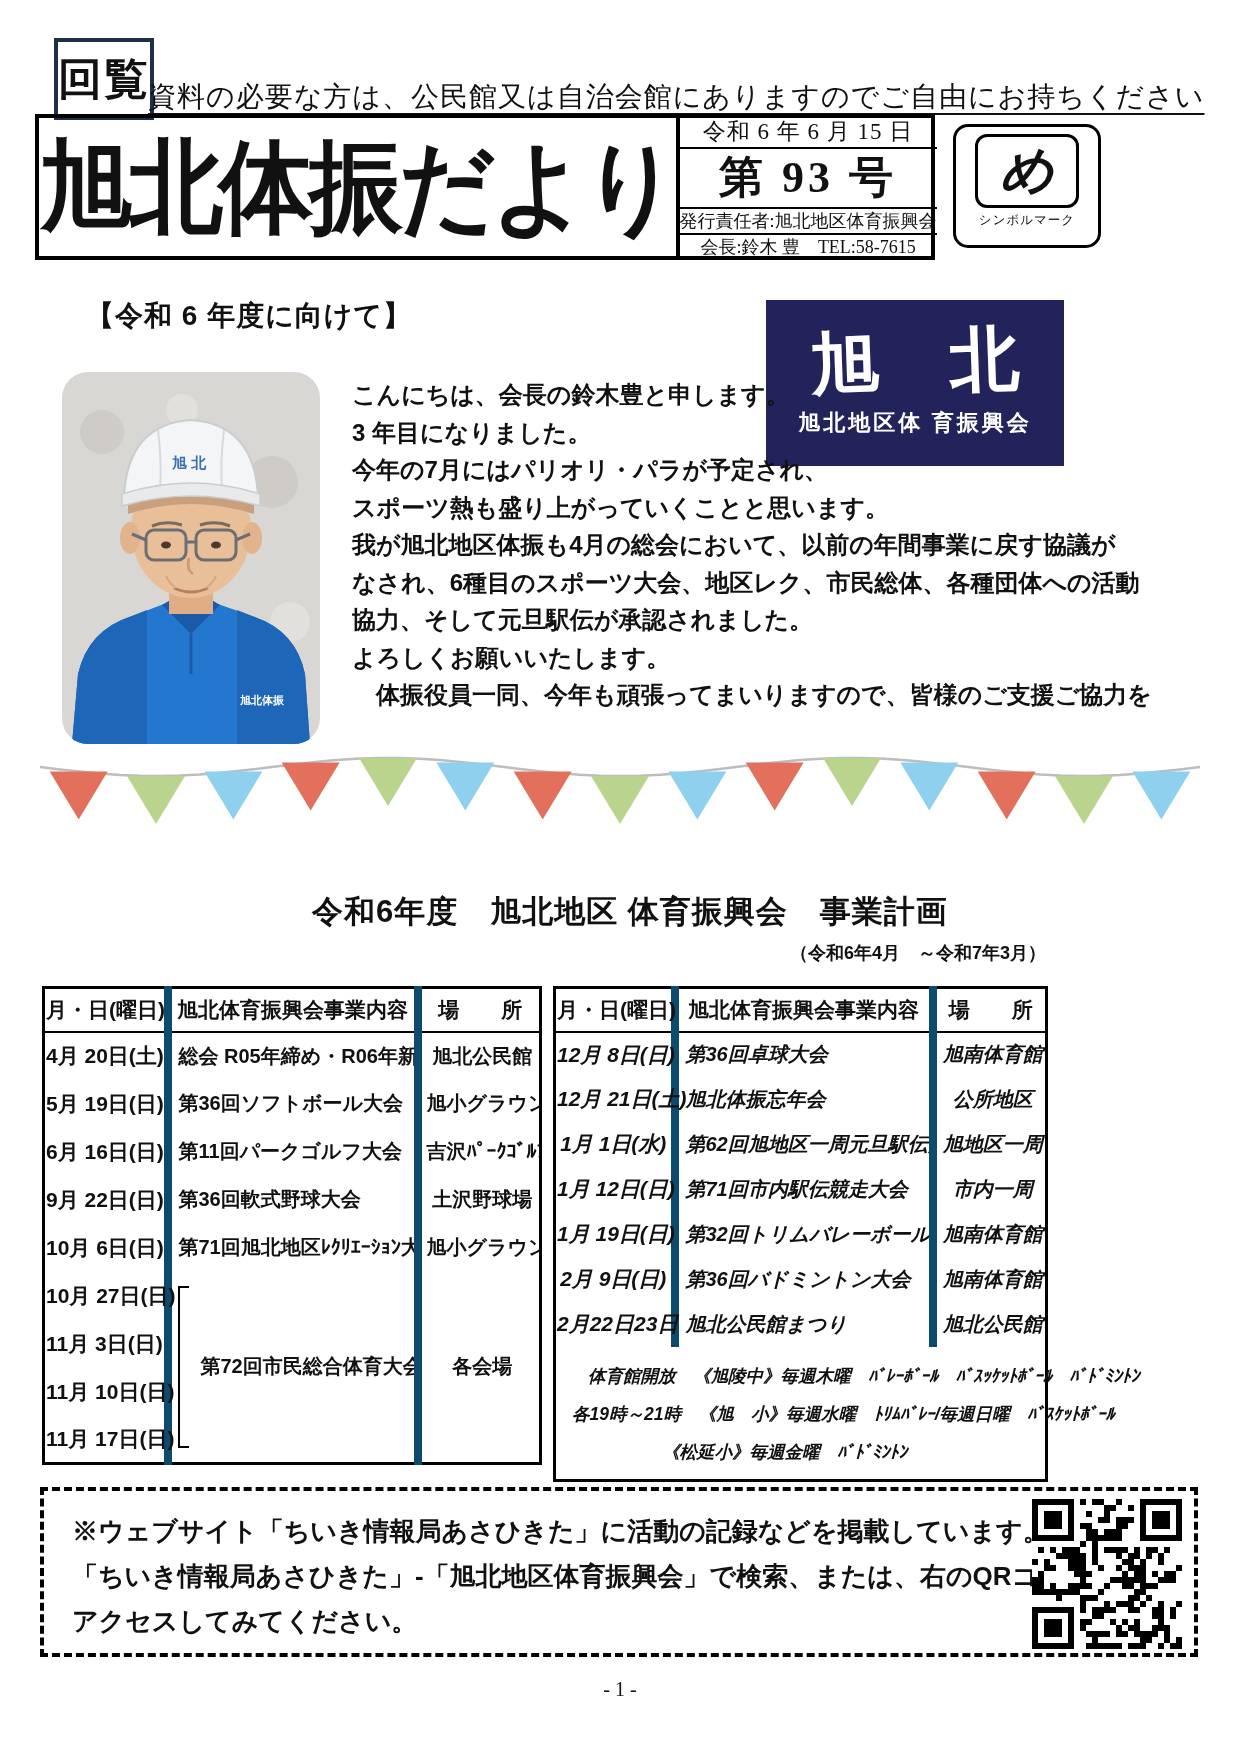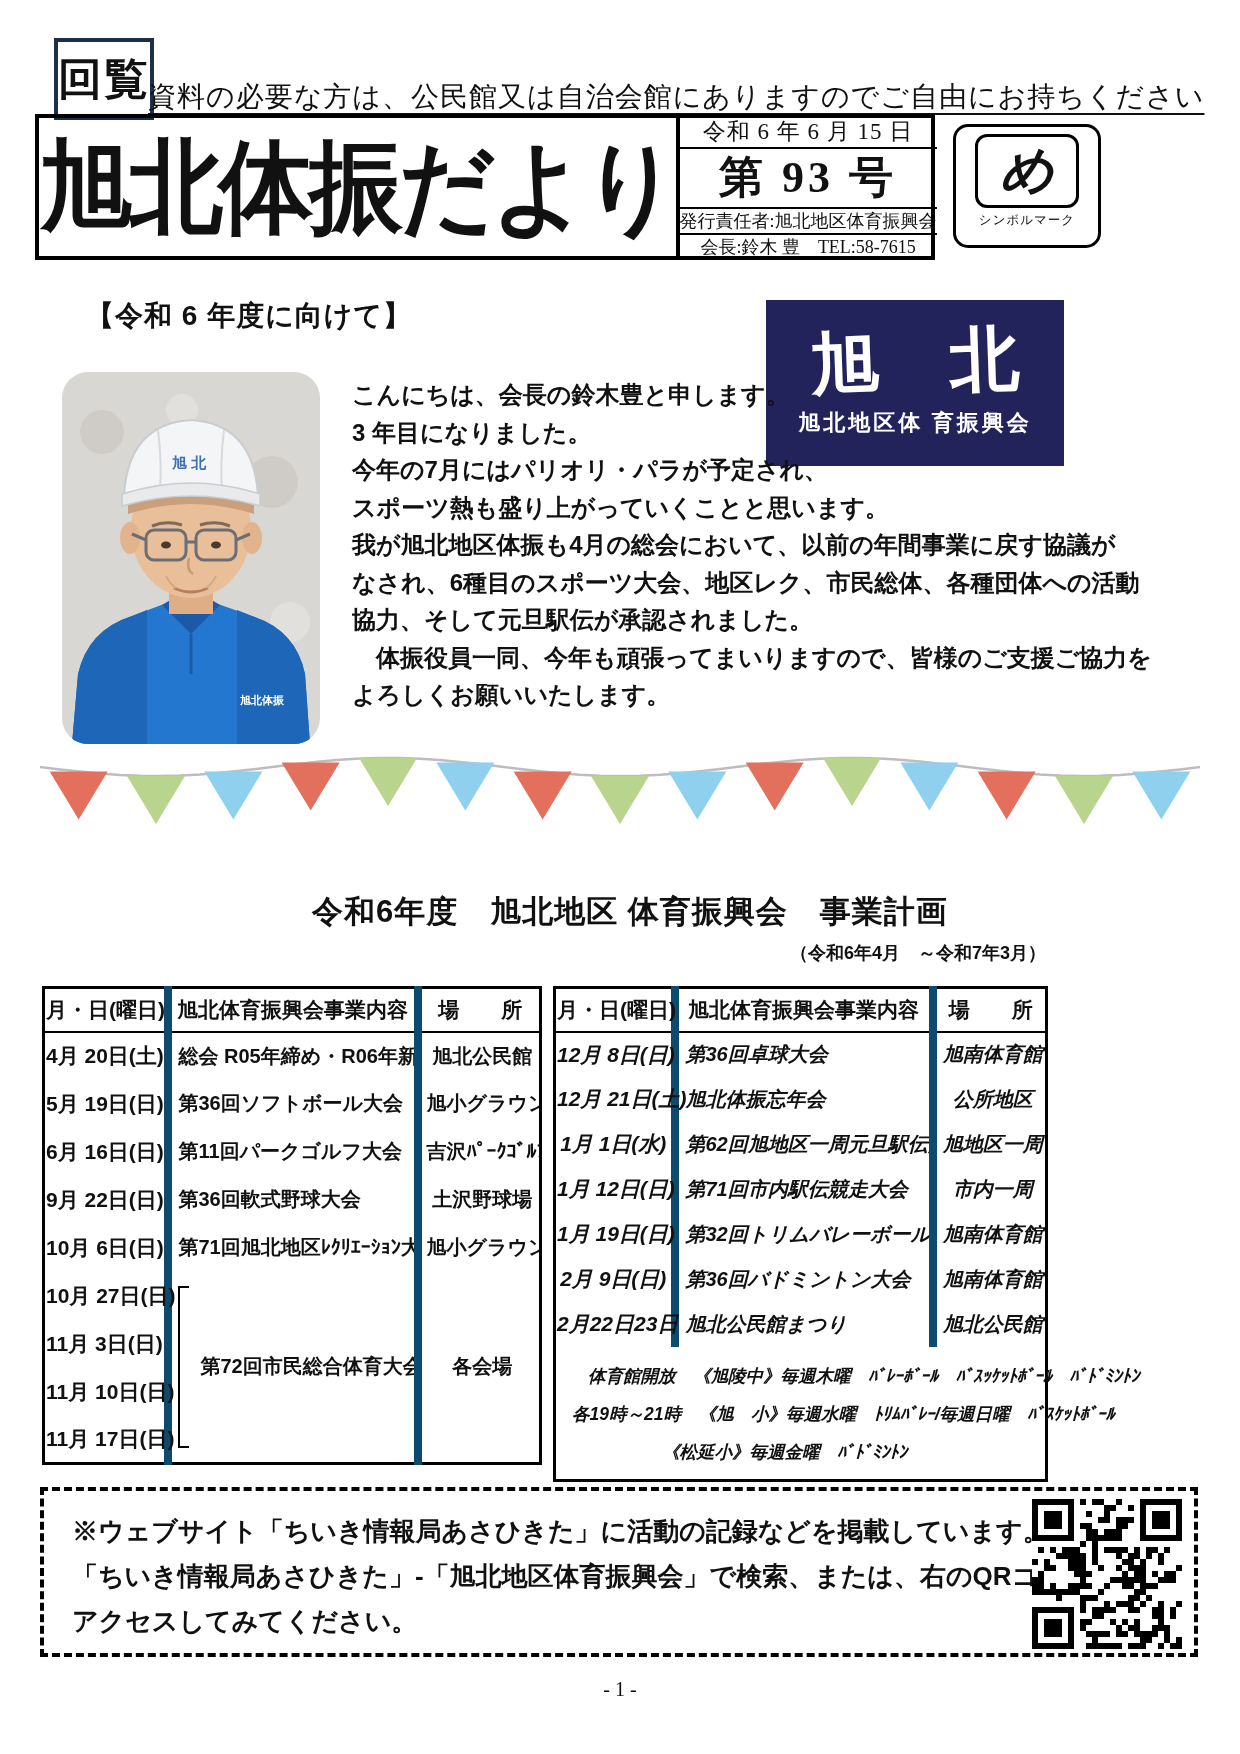--- a/index.html
+++ b/index.html
@@ -158,22 +158,22 @@
   </div>
 
   <div class="abs greeting-body">
     <div>こんにちは、会長の鈴木豊と申します。</div>
     <div>3 年目になりました。</div>
     <div>今年の7月にはパリオリ・パラが予定され、</div>
     <div>スポーツ熱も盛り上がっていくことと思います。</div>
     <div>我が旭北地区体振も4月の総会において、以前の年間事業に戻す協議が</div>
     <div>なされ、6種目のスポーツ大会、地区レク、市民総体、各種団体への活動</div>
     <div>協力、そして元旦駅伝が承認されました。</div>
+    <div>よろしくお願いいたします。</div>
     <div>　体振役員一同、今年も頑張ってまいりますので、皆様のご支援ご協力を</div>
-    <div>よろしくお願いいたします。</div>
   </div>
 
 
   <svg id="pennant-svg" class="abs pennants" viewBox="0 0 1160 74">
       <polyline points="0,15.0 20,17.4 40,19.6 60,21.5 80,23.0 100,23.8 120,24.0 140,23.5 160,22.4 180,20.8 200,18.8 220,16.5 240,14.0 260,11.7 280,9.6 300,7.8 320,6.6 340,6.1 360,6.1 380,6.8 400,8.1 420,9.9 440,12.1 460,14.5 480,16.9 500,19.2 520,21.2 540,22.7 560,23.7 580,24.0 600,23.7 620,22.7 640,21.2 660,19.2 680,16.9 700,14.5 720,12.1 740,9.9 760,8.1 780,6.8 800,6.1 820,6.1 840,6.6 860,7.8 880,9.6 900,11.7 920,14.0 940,16.5 960,18.8 980,20.8 1000,22.4 1020,23.5 1040,24.0 1060,23.8 1080,23.0 1100,21.5 1120,19.6 1140,17.4 1160,15.0 " fill="none" stroke="#bdbdbd" stroke-width="2.5"></polyline>
       <polygon points="9.666666666666664,19.5 67.66666666666666,19.5 38.666666666666664,67.5" fill="#e2705c"></polygon>
       <polygon points="87,24.0 145,24.0 116,72.0" fill="#b9d48c"></polygon>
       <polygon points="164.33333333333331,19.5 222.33333333333331,19.5 193.33333333333331,67.5" fill="#8fd0ee"></polygon>
       <polygon points="241.66666666666669,10.5 299.6666666666667,10.5 270.6666666666667,58.5" fill="#e2705c"></polygon>
       <polygon points="319,6.0 377,6.0 348,54.0" fill="#b9d48c"></polygon>

